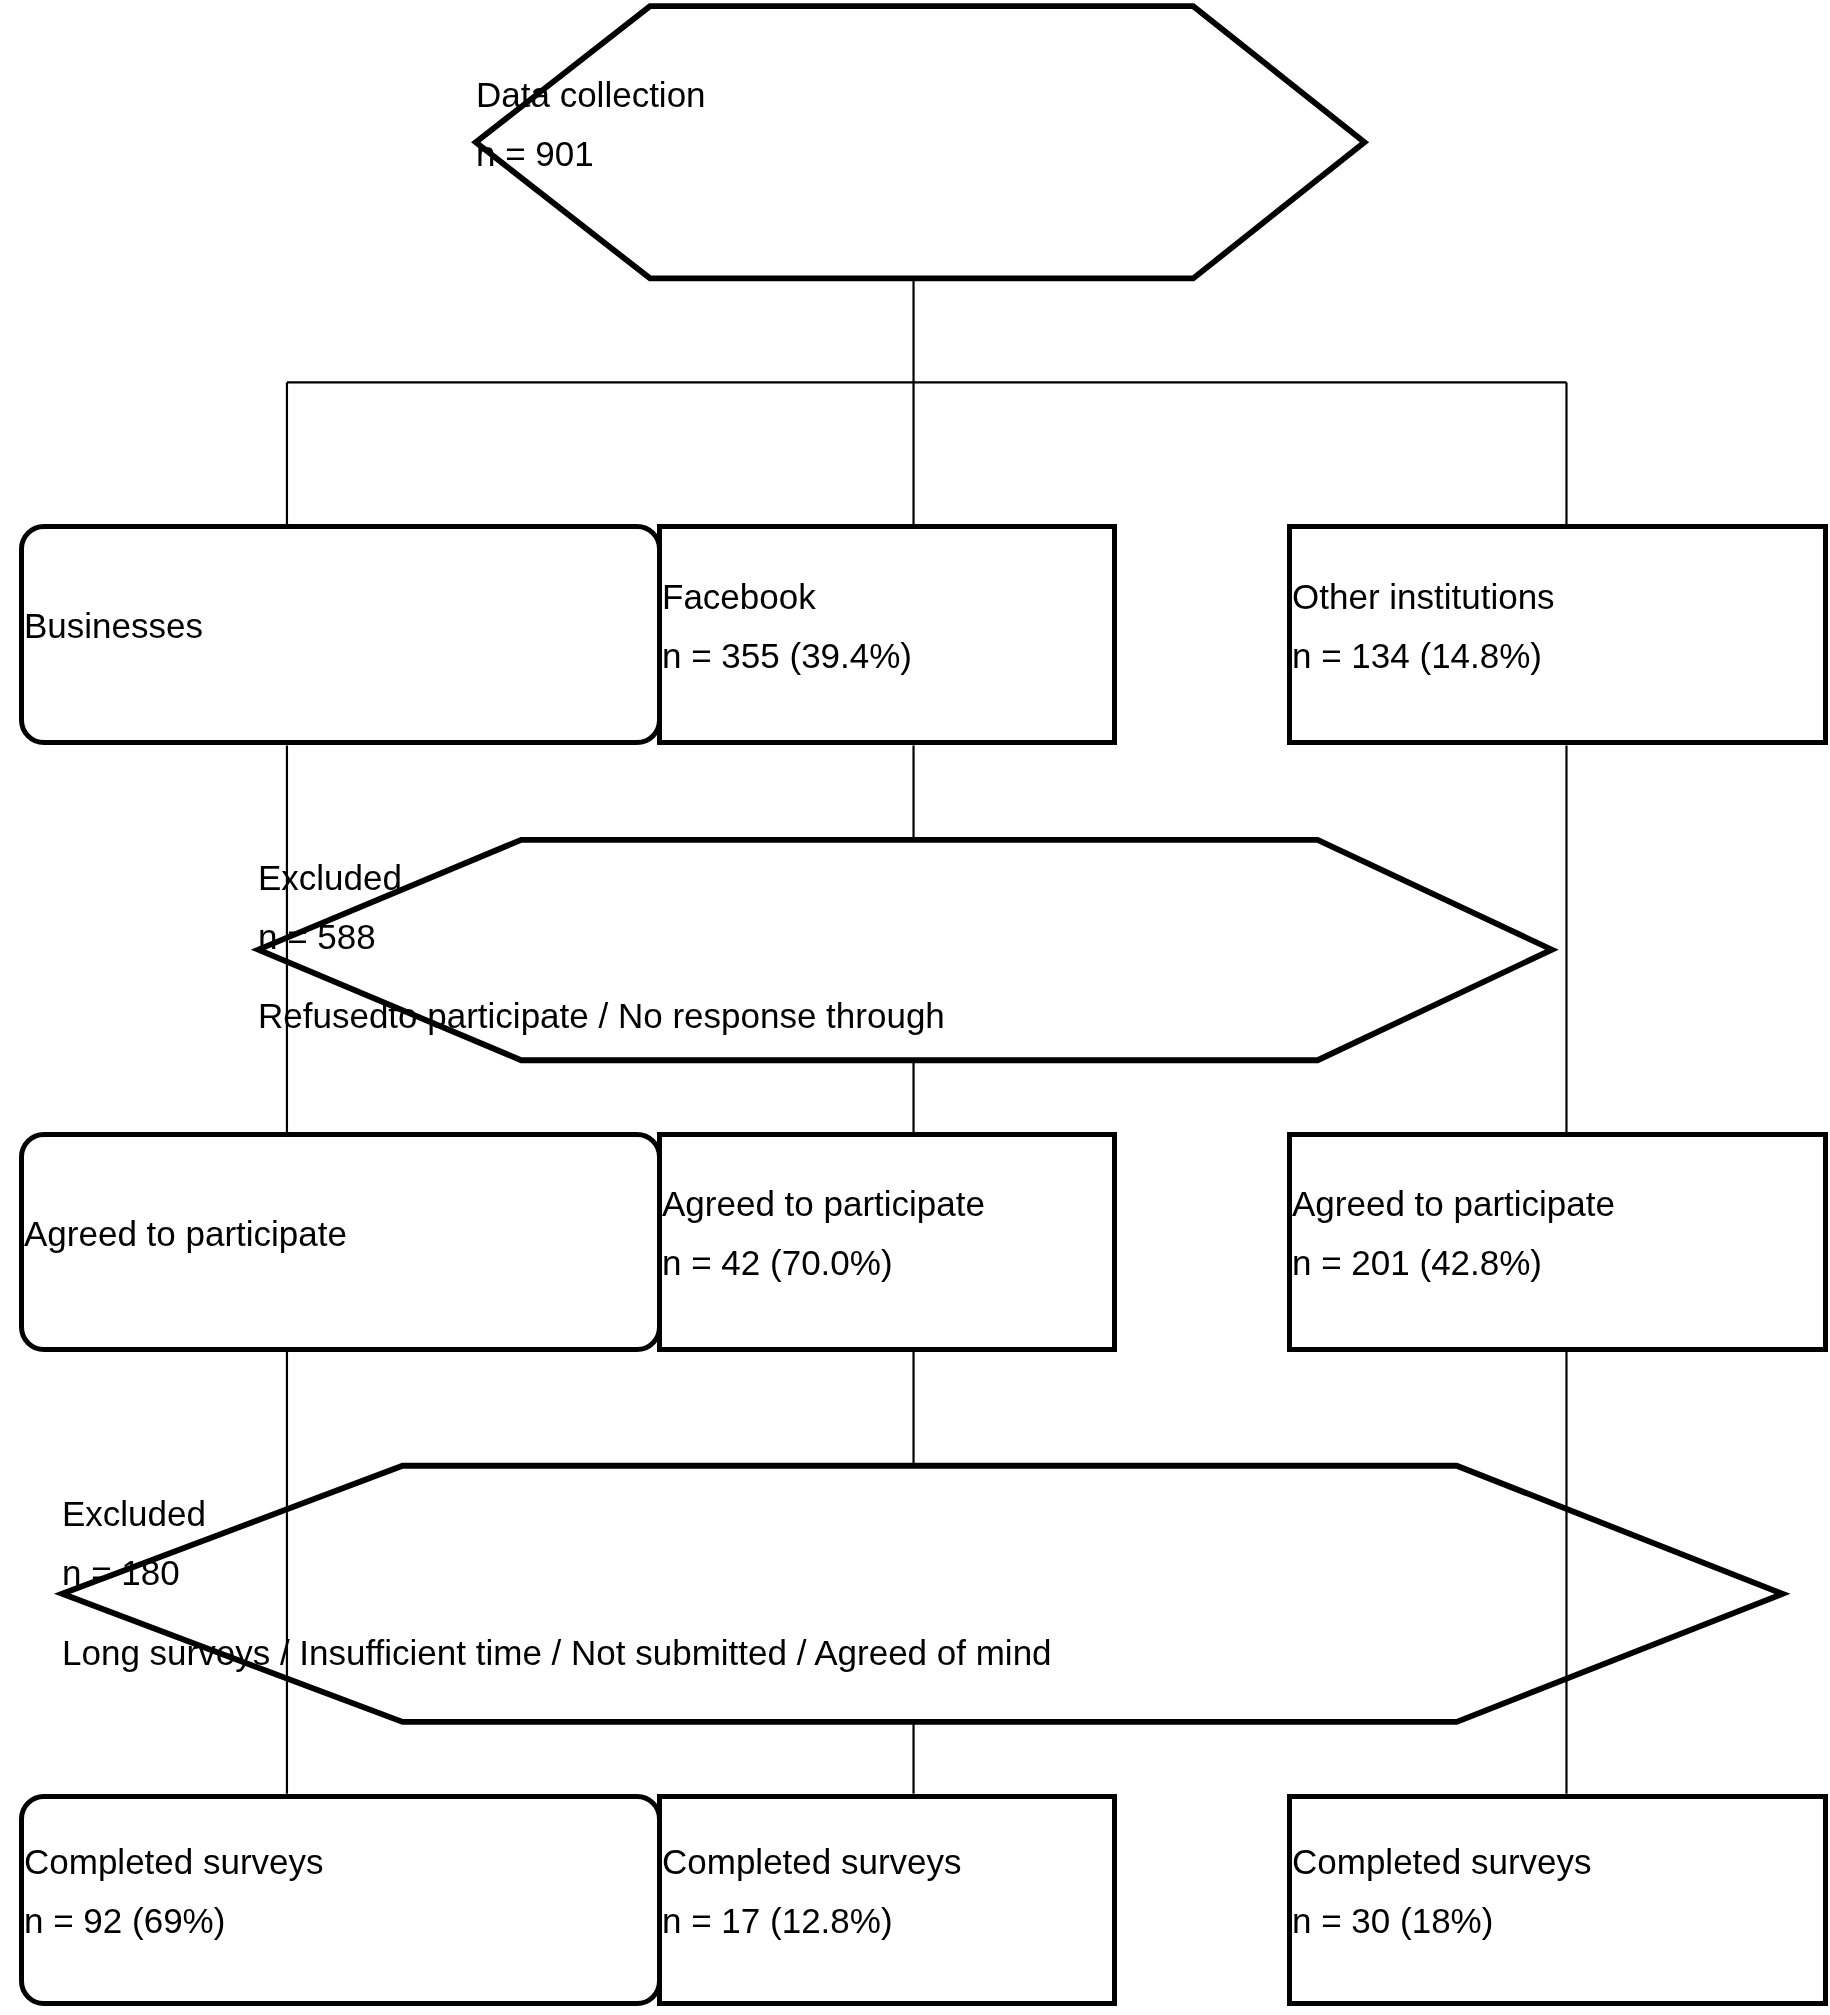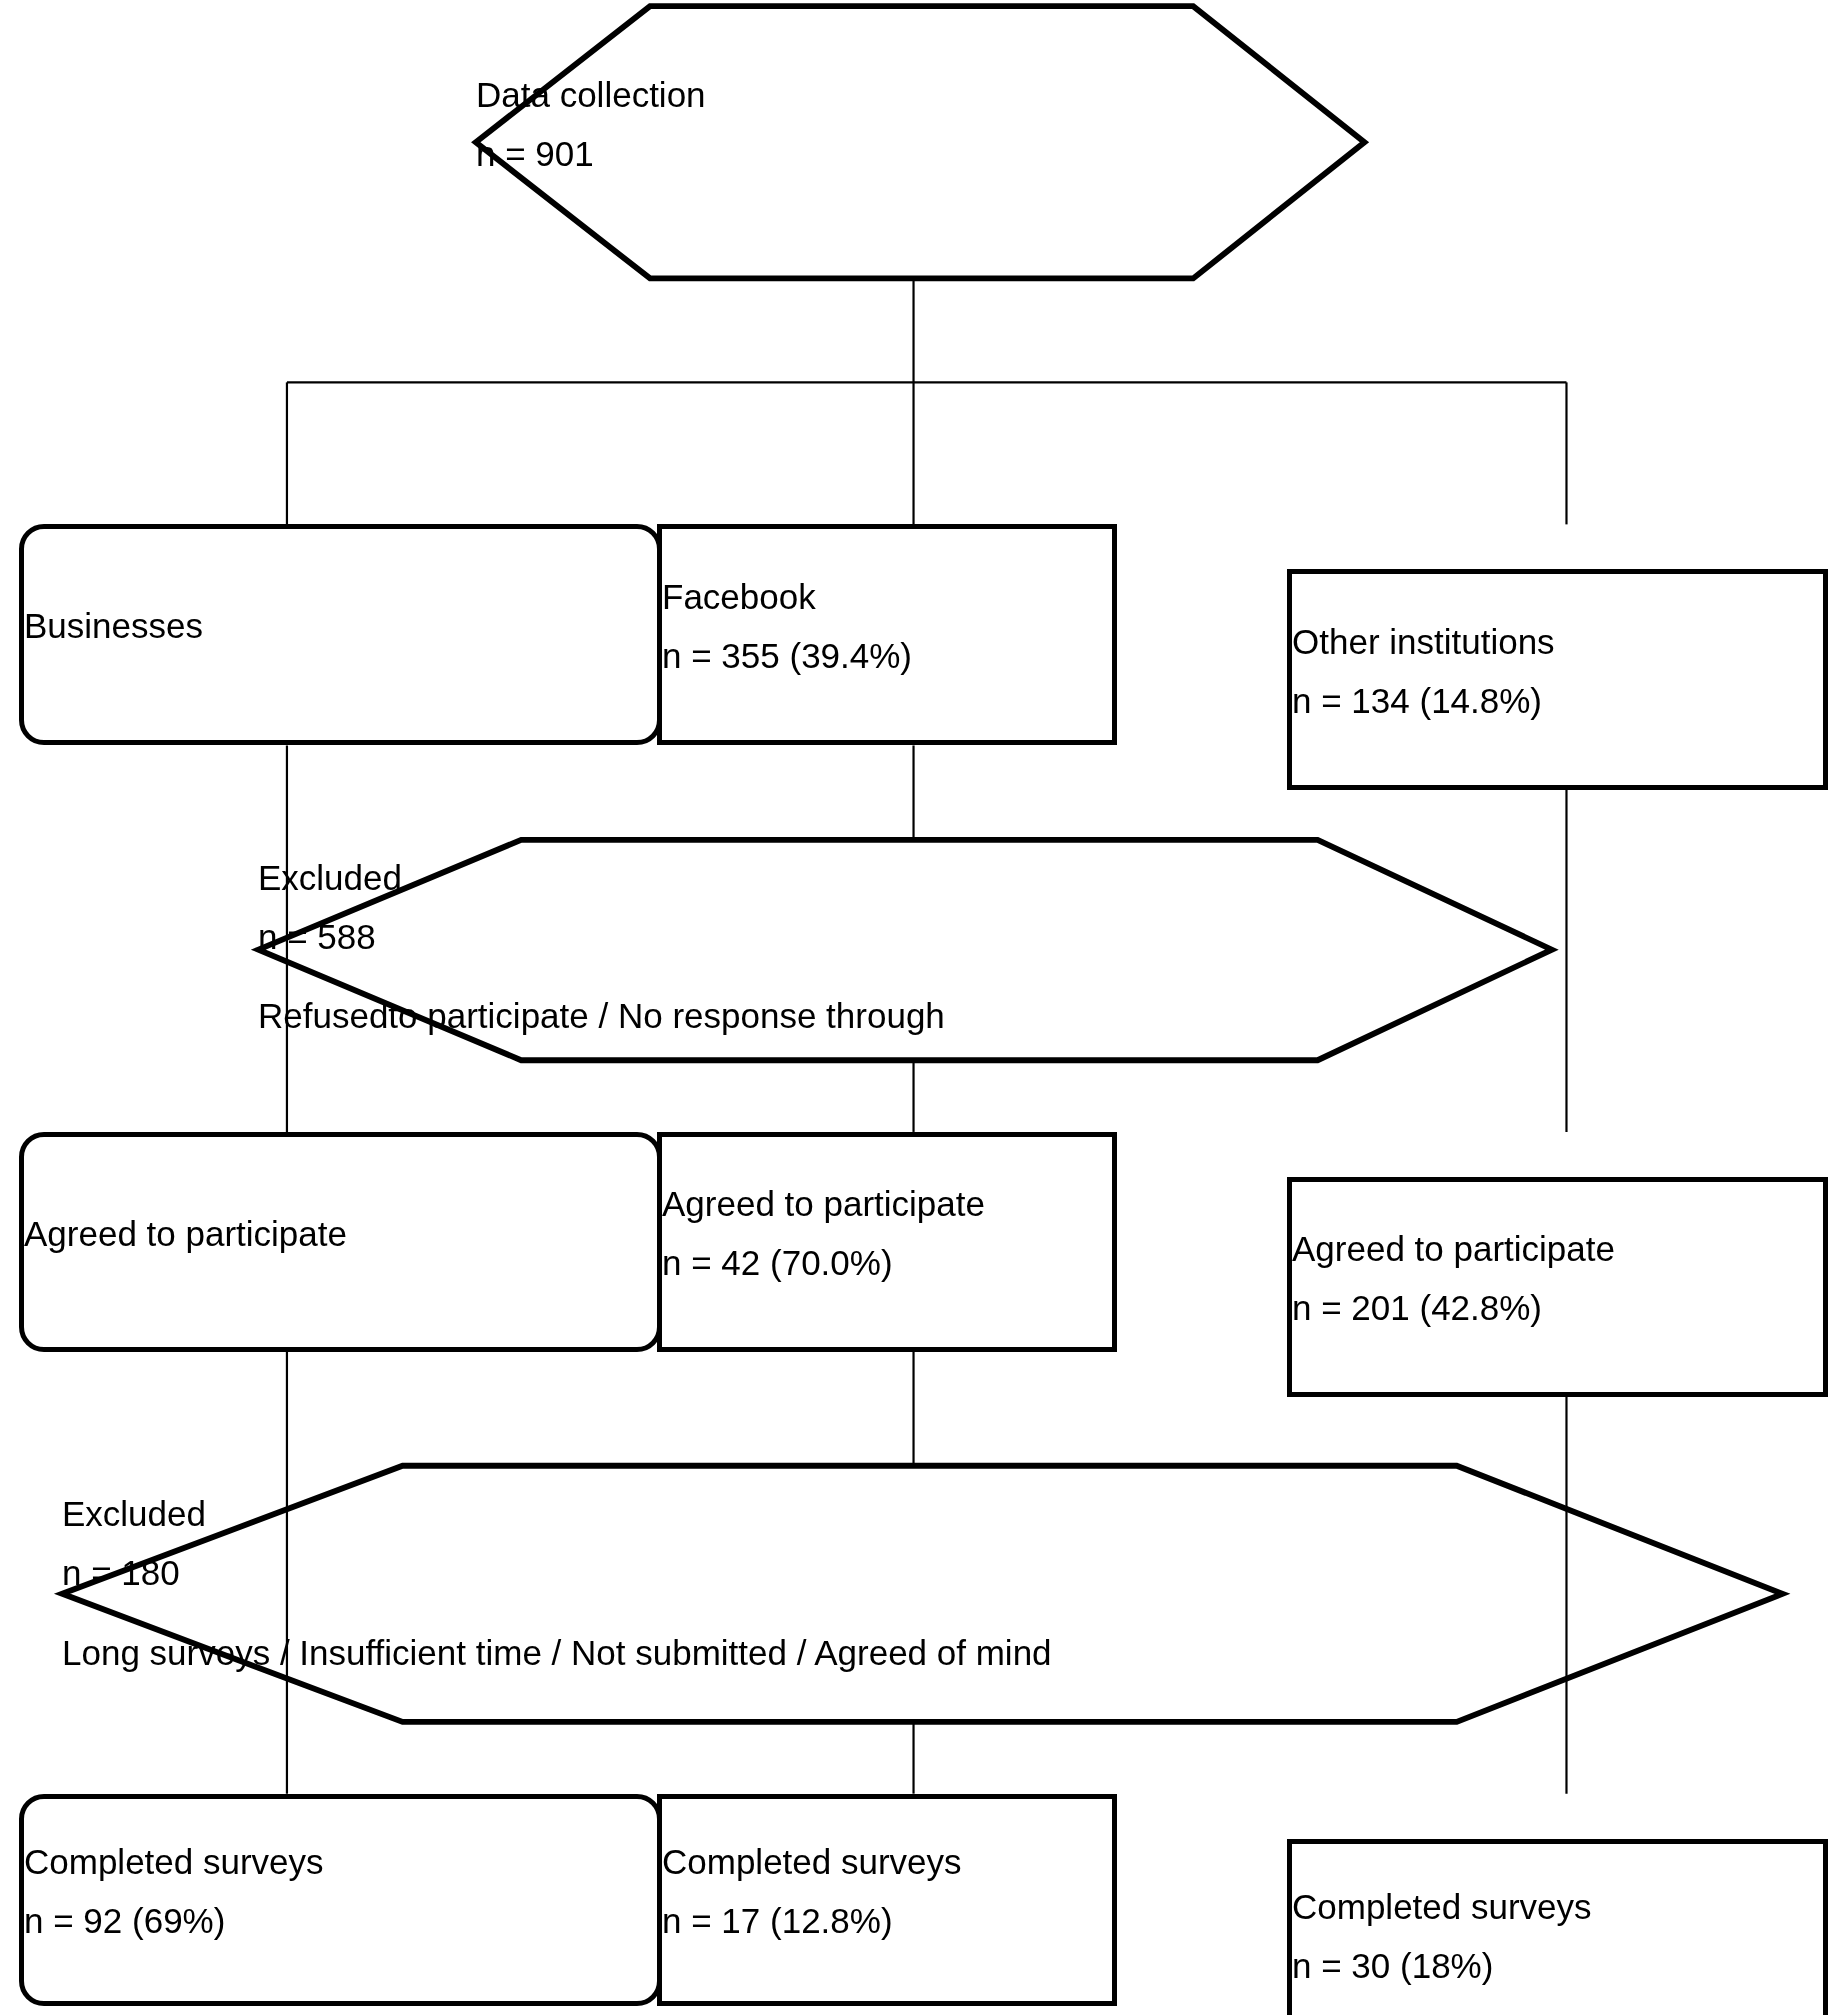--- a/index.html
+++ b/index.html
@@ -39,21 +39,21 @@
   }
   .hex-node {
     background: transparent;
   }
   .reasons {
     margin-top: 20.5px;
   }
   
   .c1 { left: 19px;    width: 643px; border-radius: 25px; }
   .c2 { left: 657px;  width: 460px; }
-  .c3 { left: 1287px; width: 541px; margin-top: 45px; }
+  .c3 { left: 1287px; width: 541px; }
   
   .r1 { top: 524px;  height: 221px; }
   .r2 { top: 1132px; height: 220px; }
   .r3 { top: 1794px; height: 212px; }
   
   .start-hex {
     left: 476px; top: 5.9px;
     width: 889px; height: 272px;
     padding-bottom: 35px;
   }

